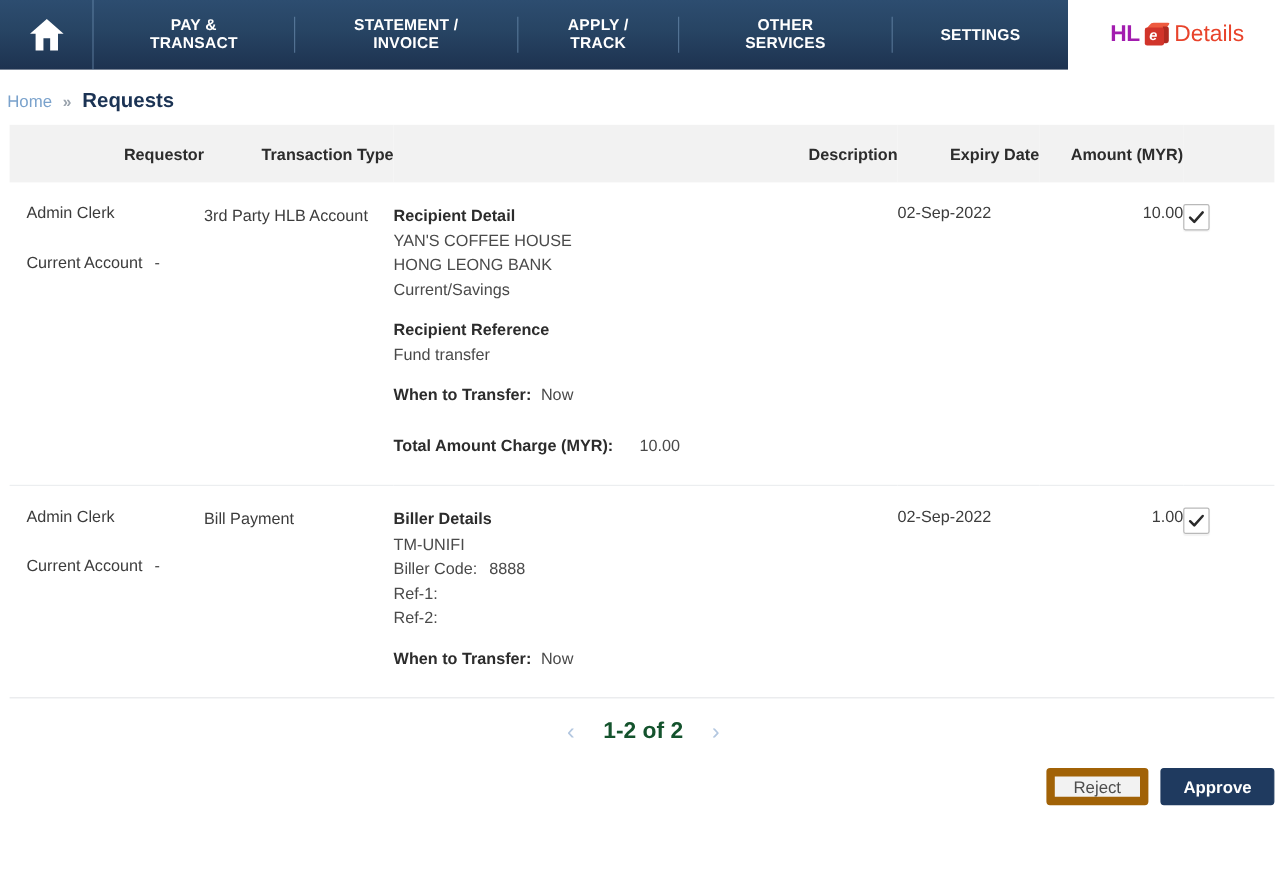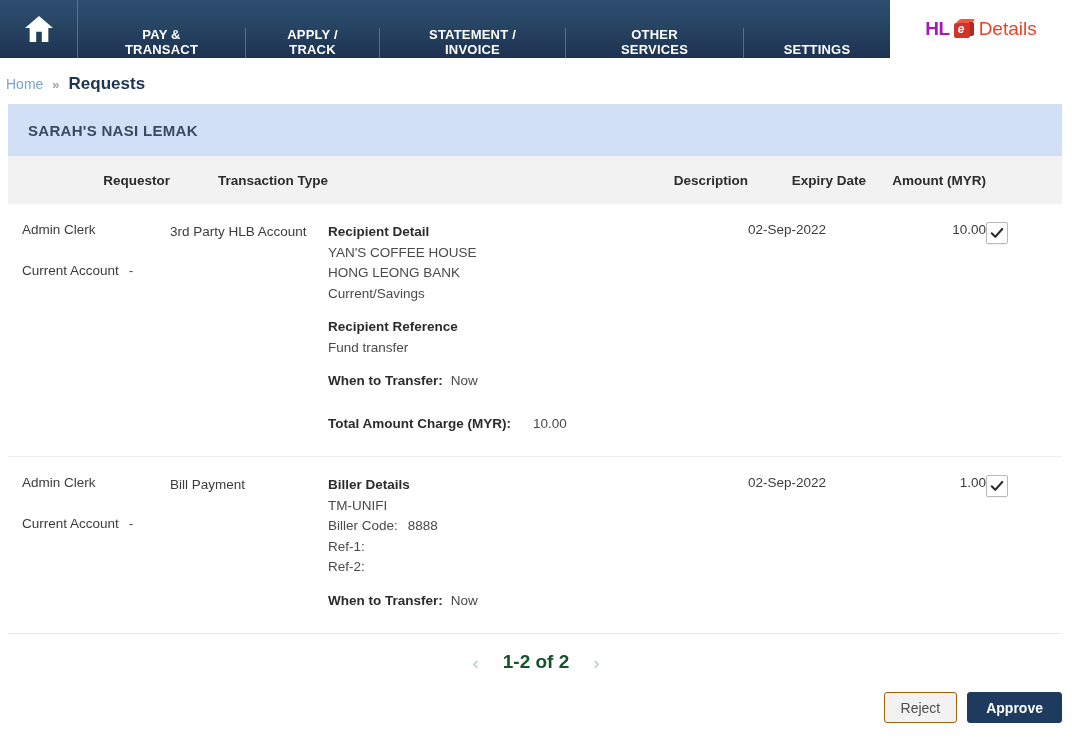--- a/index.html
+++ b/index.html
@@ -14,21 +14,21 @@
 
   
   .topnav {
     display: flex;
     align-items: stretch;
     height: 58px;
     width: 1072px;
   }
   .nav-strip {
     display: flex;
-    align-items: flex-end;
+    align-items: center;
     height: 58px;
     background: linear-gradient(to bottom, #2d4d70 0%, #274463 45%, #1d3250 100%);
     flex: 0 0 auto;
   }
   .nav-item {
     display: flex;
     align-items: center;
     justify-content: center;
     text-align: center;
     color: #ffffff;
@@ -250,21 +250,21 @@
   .btn {
     font-family: "Liberation Sans", sans-serif;
     font-size: 14px;
     border-radius: 3px;
     cursor: pointer;
     height: 31px;
     padding: 0 16px;
   }
   .btn-reject {
     background: #f2f2f2;
-    border: 1px solid #a16207;
+    border: 7px solid #a16207;
     color: #4d4d4d;
     font-weight: normal;
   }
   .btn-approve {
     background: #1f3a5f;
     border: 1px solid #1f3a5f;
     color: #ffffff;
     font-weight: bold;
     padding: 0 18px;
   }
@@ -278,24 +278,24 @@
     <div class="nav-item home">
       <span>
         <svg class="home-icon" viewBox="0 0 32 30" xmlns="http://www.w3.org/2000/svg">
           <path d="M16 1 L31 14 L26 14 L26 29 L19 29 L19 18 L13 18 L13 29 L6 29 L6 14 L1 14 Z" fill="#ffffff"></path>
         </svg>
       </span>
     </div>
 
     <div class="nav-item nav-pay">PAY &amp;
 TRANSACT</div>
+    <div class="nav-item nav-statement">STATEMENT /
+INVOICE</div>
     <div class="nav-item nav-apply">APPLY /
 TRACK</div>
-    <div class="nav-item nav-statement">STATEMENT /
-INVOICE</div>
     <div class="nav-item nav-other">OTHER
 SERVICES</div>
     <div class="nav-item nav-settings">SETTINGS</div>
   </div>
 
   <div class="logo-area">
     <div class="logo">
       <span class="logo-hl">HL</span>
       <span class="logo-cube">
         <span class="top"></span>
@@ -309,21 +309,20 @@
 </div>
 
 <div class="breadcrumb">
   <a class="crumb-home">Home</a>
   <span class="crumb-sep">»</span>
   <span class="crumb-current">Requests</span>
 </div>
 
 <div class="panel">
 
-  <div class="panel-title">SARAH'S NASI LEMAK</div>
 
   <table class="tbl">
     <thead>
       <tr>
         <th class="c-req">Requestor</th>
         <th class="c-type">Transaction Type</th>
         <th class="c-desc">Description</th>
         <th class="c-exp">Expiry Date</th>
         <th class="c-amt">Amount (MYR)</th>
         <th class="c-chk"></th>

